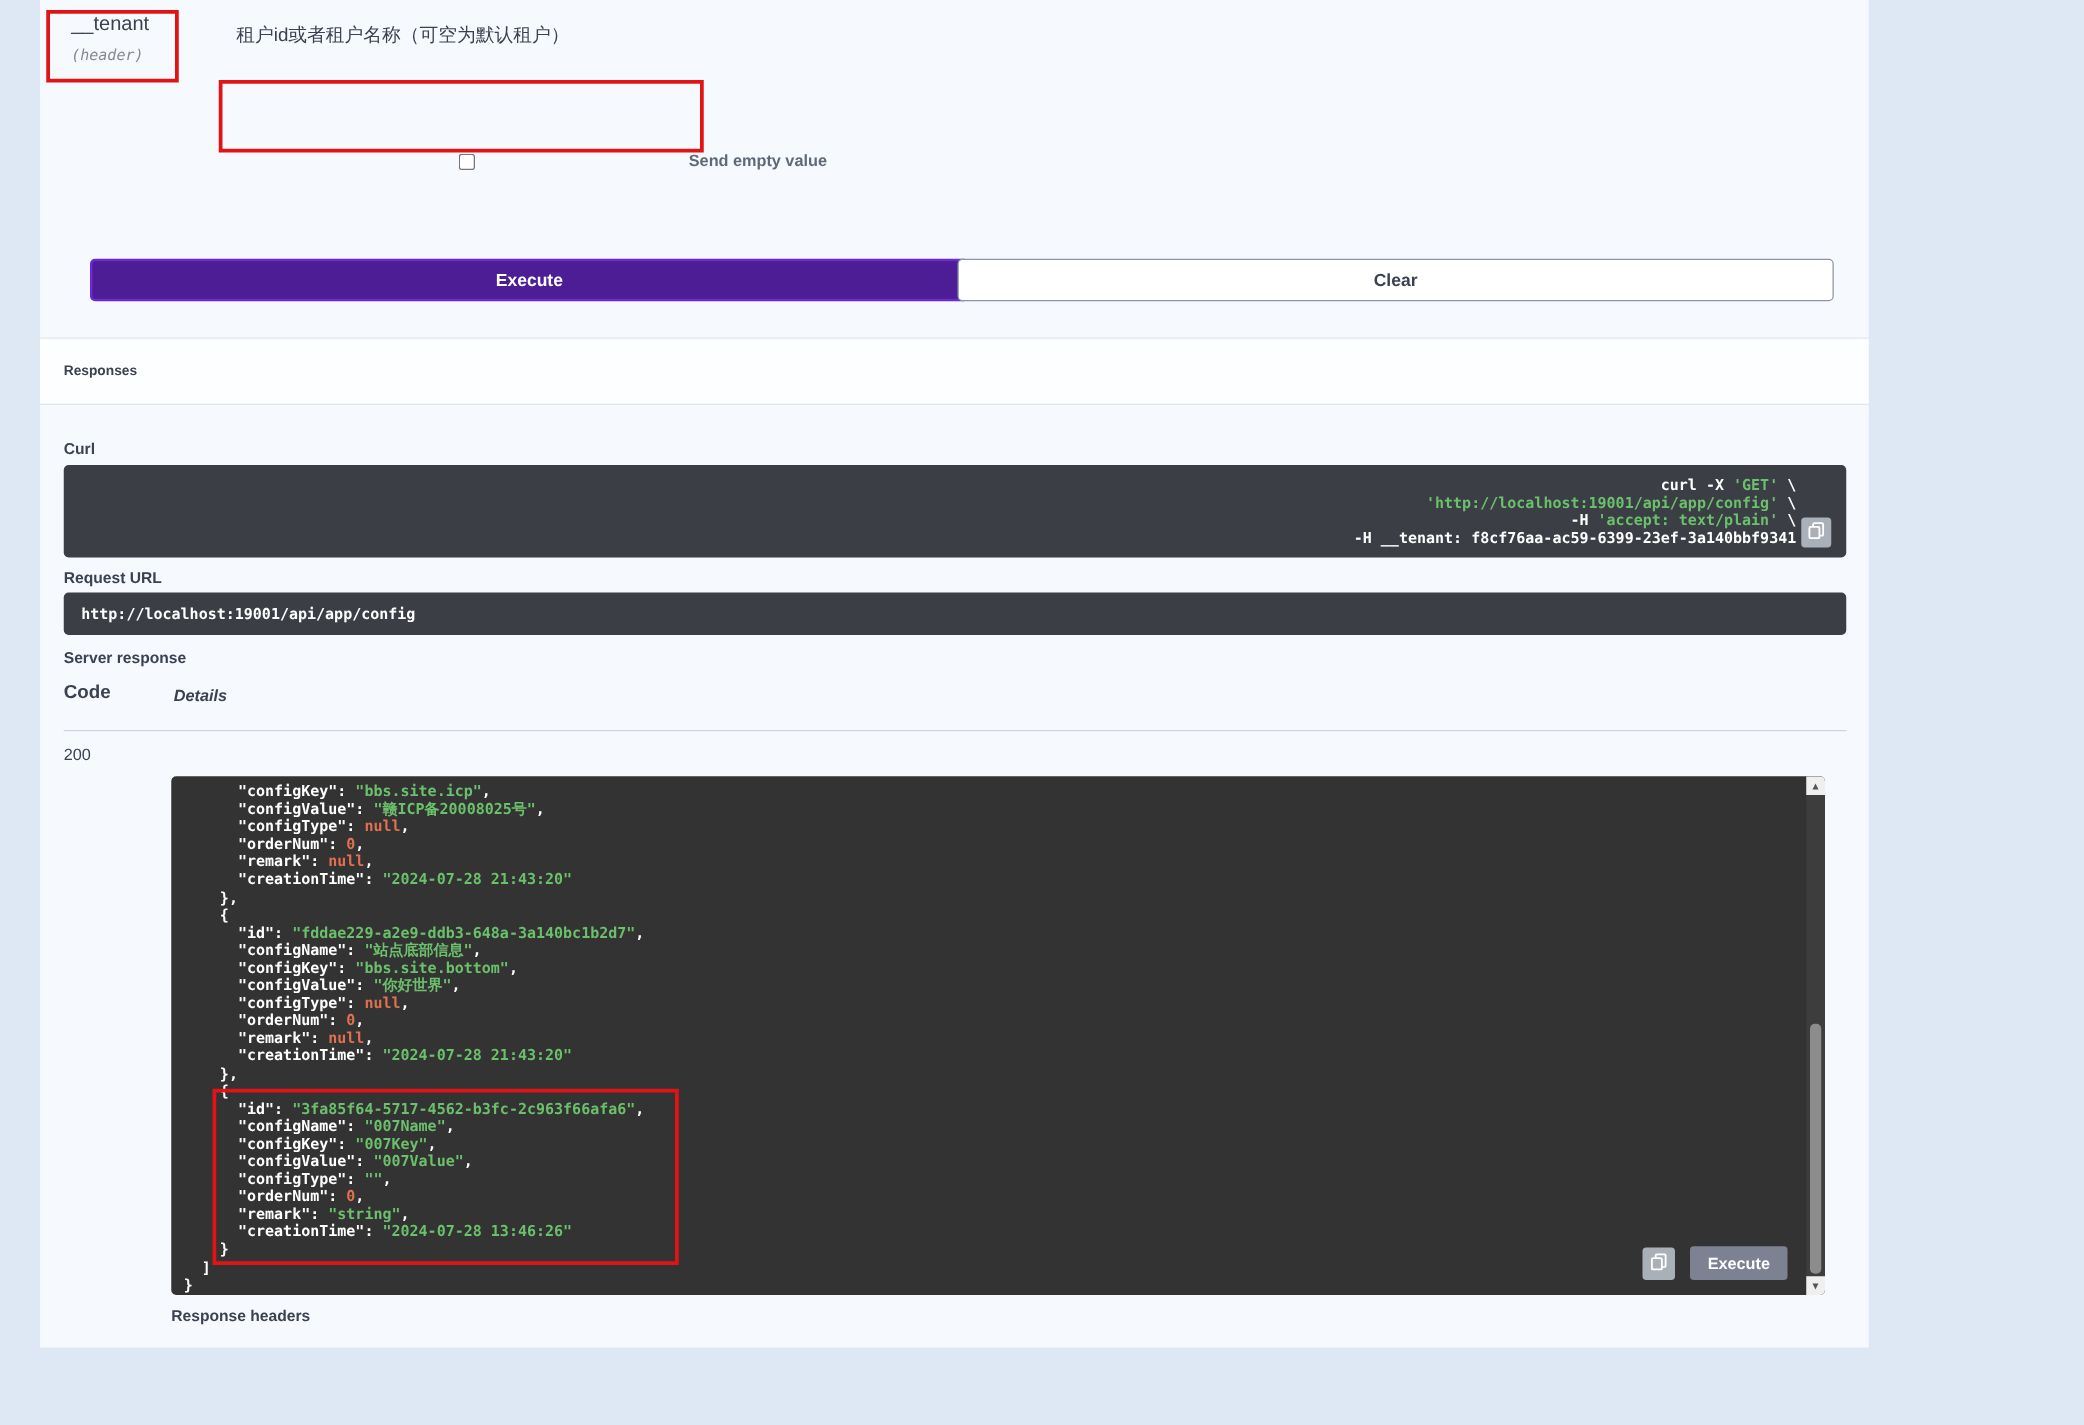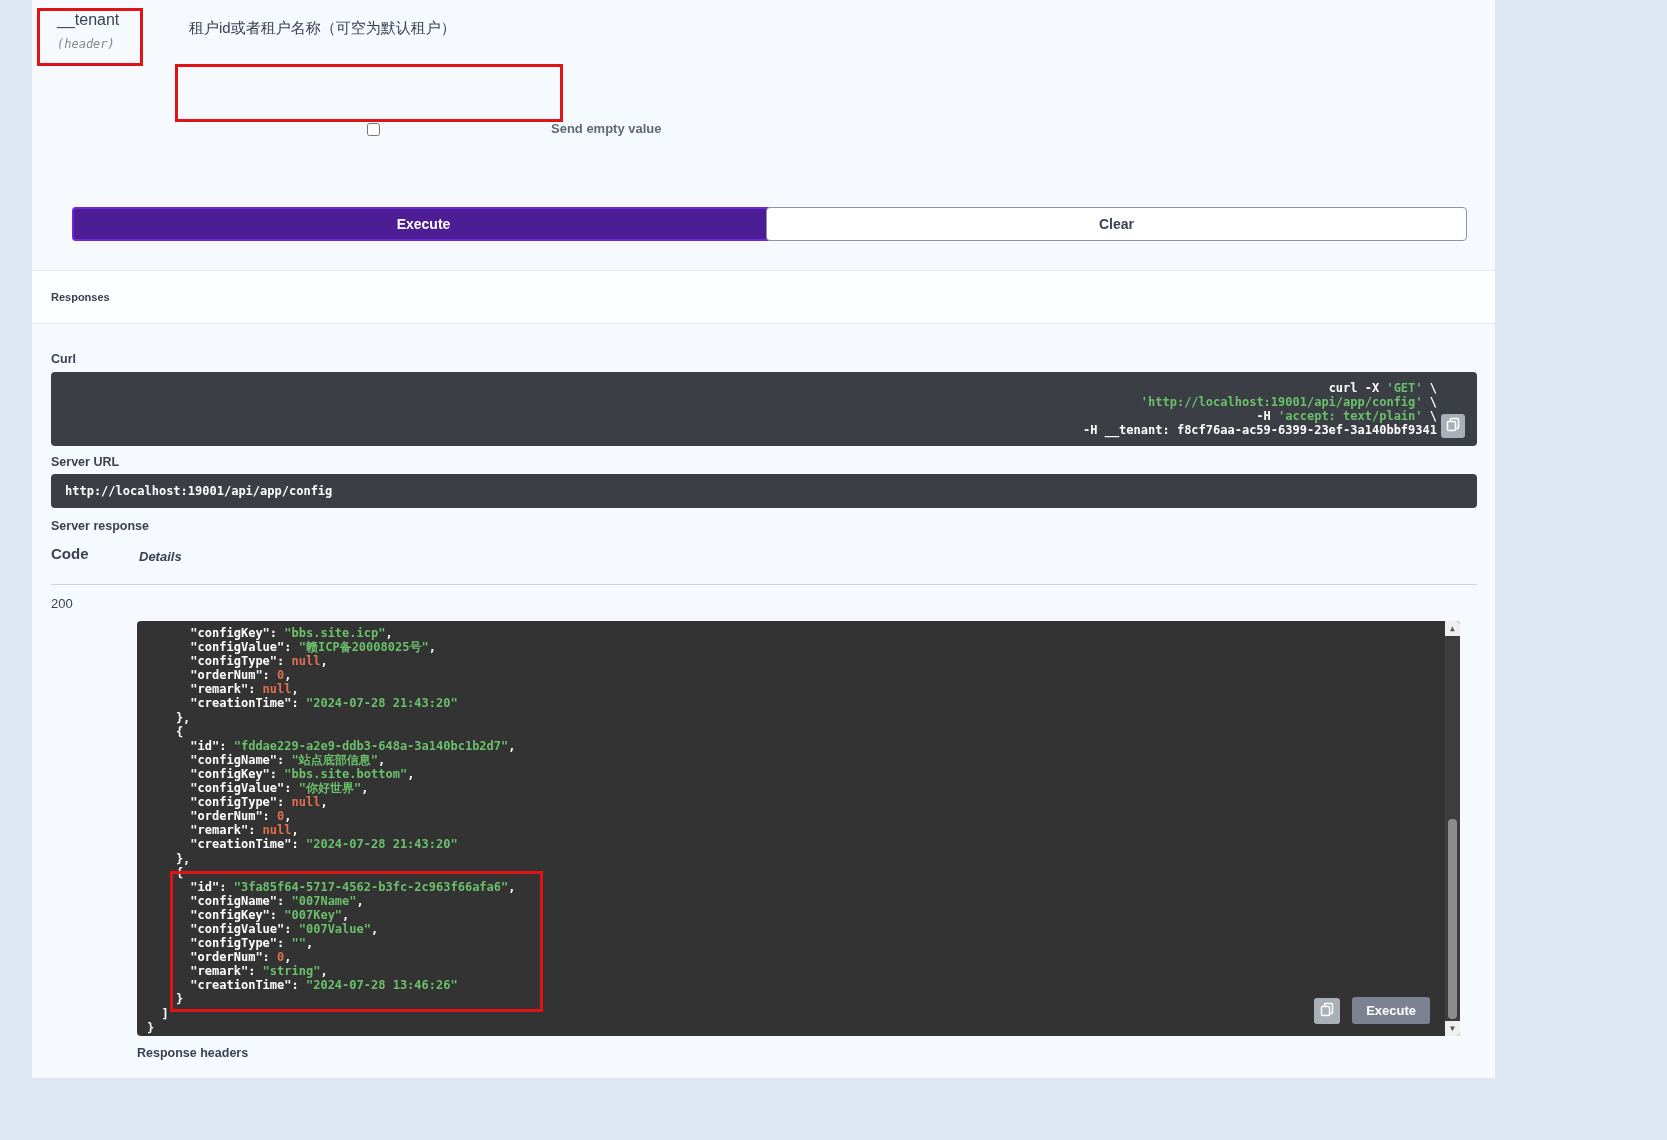--- a/index.html
+++ b/index.html
@@ -121,21 +121,21 @@
     <button class="copy-btn curl-copy">
       <span>
         <svg width="14" height="15" viewBox="0 0 14 15">
           <rect x="4.5" y="1.5" width="8" height="10" rx="1" fill="none" stroke="#ffffff" stroke-width="1.5"></rect>
           <rect x="1.5" y="4.5" width="8" height="9" rx="1" fill="#a9b0b8" stroke="#ffffff" stroke-width="1.5"></rect>
         </svg>
       </span>
     </button>
   </div>
 
-  <div class="sec-label lbl-requrl">Server URL</div>
+  <div class="sec-label lbl-requrl">Request URL</div>
   <div class="code-block url-block">
     <pre>http://localhost:19001/api/app/config</pre>
   </div>
 
   <div class="sec-label lbl-serverresp">Server response</div>
   <div class="col-code-h">Code</div>
   <div class="col-details-h">Details</div>
   <div class="table-rule"></div>
   <div class="status-code">200</div>
 

